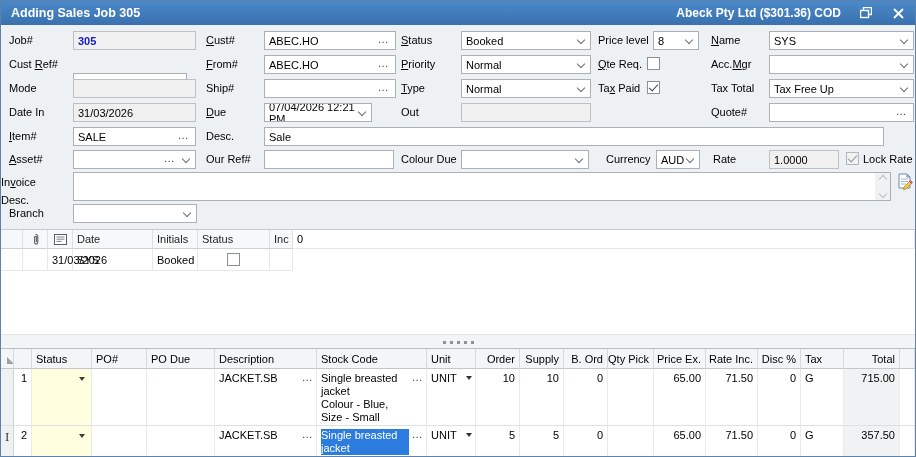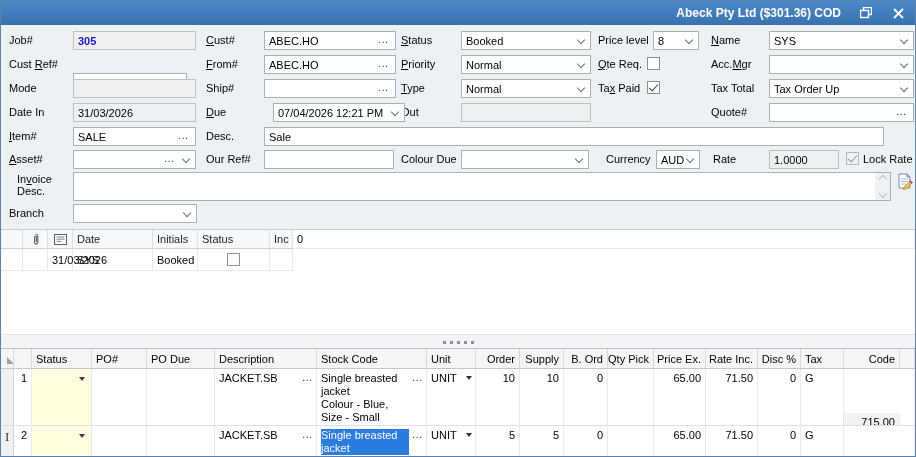--- a/index.html
+++ b/index.html
@@ -40,36 +40,37 @@
   .splitter i{width:3px;height:3px;background:#8e9297;display:block;}
   .lgridwrap{position:absolute;left:0;top:347px;width:914px;height:110px;background:#fff;border-top:1px solid #b9bfc6;box-sizing:border-box;overflow:hidden;}
   .lgrid{display:grid;grid-template-columns:13px 18px 60px 55px 68px 102px 110px 49px 44px 44px 44px 46px 52px 52px 43px 43px 56px 1fr;grid-template-rows:20px 57px 40px;}
   .lh{background:#f4f5f6;border-right:1px solid #d7dadd;border-bottom:1px solid #c2c7cc;display:flex;align-items:center;padding:0 4px;box-sizing:border-box;overflow:hidden;white-space:nowrap;}
   .lc{border-right:1px solid #e8eaec;border-bottom:1px solid #dee1e4;box-sizing:border-box;padding:3px 4px;position:relative;overflow:hidden;display:flex;align-items:flex-start;white-space:nowrap;}
   .rnum{justify-content:flex-end;}
   .ind{background:#f0f1f2;border-right:1px solid #d1d4d7;}
   .ycell{background:#ffffdf;}
   .dd{position:absolute;right:6px;top:8px;width:0;height:0;border-left:3.5px solid transparent;border-right:3.5px solid transparent;border-top:4px solid #3c3c3c;}
   .tri{width:0;height:0;border-bottom:7px solid #9aa0a6;border-right:7px solid transparent;margin:4px 0 0 2px;}
-  .totalcell{background:#f1f2f3;margin-top:44px;}
+  .totalcell{background:#f1f2f3;}
   .desccell{white-space:pre-wrap;line-height:13px;padding-right:17px;}
   .cell-ell{position:absolute;right:3px;top:2px;color:#3f3f3f;cursor:pointer;}
   .cell-ell::after{content:"…";}
   .seltext{background:#2c7ce0;color:#fff;}
   .unitcell{gap:0;}
   .unitcell .dd{position:static;margin:4px 0 0 9px;border-top-color:#333;}
   .ibeam{font-family:"DejaVu Serif",serif;font-size:11px;color:#2b2b2b;margin-top:2px;}
   u{text-decoration:underline;}
 </style>
 </head>
 <body>
 
 <div class="window">
 
   <div class="titlebar">
+    <span class="title-left">Adding Sales Job 305</span>
     <span class="title-right">
       <span>Abeck Pty Ltd ($301.36) COD</span>
       <span class="tb-ico">
         <svg width="12" height="12" viewBox="0 0 12 12">
             <rect x="3.5" y="0.5" width="8" height="7" fill="none" stroke="#fff" stroke-width="1.4"></rect>
             <rect x="0.5" y="3.5" width="8" height="7" fill="#3f78b8" stroke="#fff" stroke-width="1.4"></rect>
           </svg>
       </span>
       <span class="tb-ico">
         <svg width="11" height="11" viewBox="0 0 11 11">
@@ -105,21 +106,21 @@
   <span class="lbl" style="left:8px;top:129px"><u>I</u>tem#</span>
   <span class="lbl" style="left:205px;top:129px">Desc.</span>
 
   <span class="lbl" style="left:8px;top:152px"><u>A</u>sset#</span>
   <span class="lbl" style="left:205px;top:152px">Our Ref#</span>
   <span class="lbl" style="left:400px;top:152px">Colour Due</span>
   <span class="lbl" style="left:605px;top:152px">Currency</span>
   <span class="lbl" style="left:712px;top:152px">Rate</span>
   <span class="lbl" style="left:862px;top:152px">Lock Rate</span>
 
-  <span class="lbl" style="left:16px;top:172px;width:48px;white-space:normal;line-height:12px">In<u>v</u>oice Desc.</span>
+  <span class="lbl" style="left:0;top:172px;width:48px;white-space:normal;line-height:18px">In<u>v</u>oice Desc.</span>
   <span class="lbl" style="left:8px;top:206px">Branch</span>
 
   <div class="fld ro" style="left:72px;top:30px;width:123px">
       <span class="jobval">305</span>
     </div>
   <div class="fld" style="left:263px;top:30px;width:132px">
       <span>ABEC.HO</span>
       <i class="ell"></i>
     </div>
   <div class="fld" style="left:460px;top:30px;width:130px">
@@ -158,28 +159,28 @@
   <div class="fld" style="left:263px;top:78px;width:132px">
       <span></span>
       <i class="ell"></i>
     </div>
   <div class="fld" style="left:460px;top:78px;width:130px">
       <span>Normal</span>
       <i class="chv"></i>
     </div>
   <span class="cb checked" style="left:646px;top:80px"></span>
   <div class="fld" style="left:768px;top:78px;width:145px">
-      <span>Tax Order Up</span>
+      <span>Tax Free Up</span>
       <i class="chv"></i>
     </div>
 
   <div class="fld ro" style="left:72px;top:102px;width:123px">
       <span>31/03/2026</span>
     </div>
-  <div class="fld" style="left:272px;top:102px;width:132px">
+  <div class="fld" style="left:263px;top:102px;width:108px">
       <span>07/04/2026 12:21 PM</span>
       <i class="chv"></i>
     </div>
   <div class="fld ro" style="left:460px;top:102px;width:130px">
       <span></span>
     </div>
   <div class="fld" style="left:768px;top:102px;width:145px">
       <span></span>
       <i class="ell"></i>
     </div>
@@ -288,21 +289,21 @@
       <div class="lh">Stock Code</div>
       <div class="lh">Unit</div>
       <div class="lh" style="justify-content:flex-end">Order</div>
       <div class="lh" style="justify-content:flex-end">Supply</div>
       <div class="lh" style="justify-content:flex-end">B. Ord</div>
       <div class="lh" style="justify-content:flex-end">Qty Pick</div>
       <div class="lh" style="justify-content:flex-end">Price Ex.</div>
       <div class="lh" style="justify-content:flex-end">Rate Inc.</div>
       <div class="lh" style="justify-content:flex-end">Disc %</div>
       <div class="lh">Tax</div>
-      <div class="lh" style="justify-content:flex-end">Code</div>
+      <div class="lh" style="justify-content:flex-end">Total</div>
       <div class="lh"></div>
 
       <div class="lc ind"></div>
       <div class="lc rnum">1</div>
       <div class="lc ycell">
           <span></span>
           <i class="dd"></i>
         </div>
       <div class="lc"></div>
       <div class="lc"></div>

